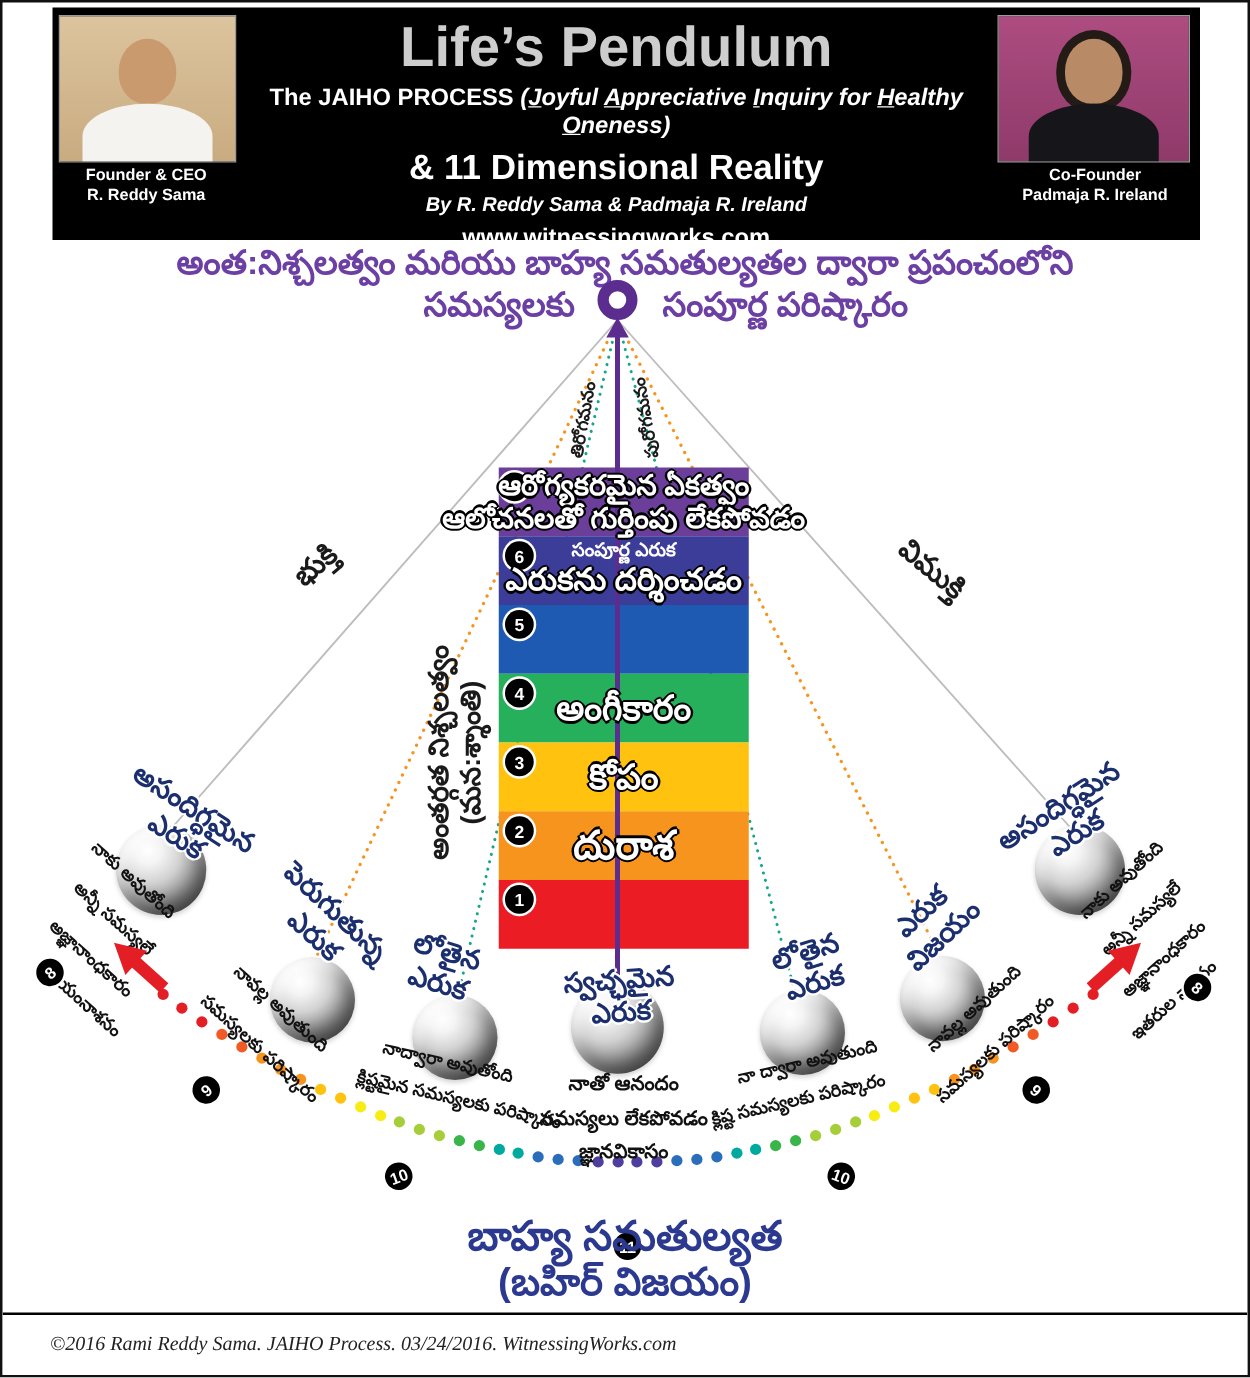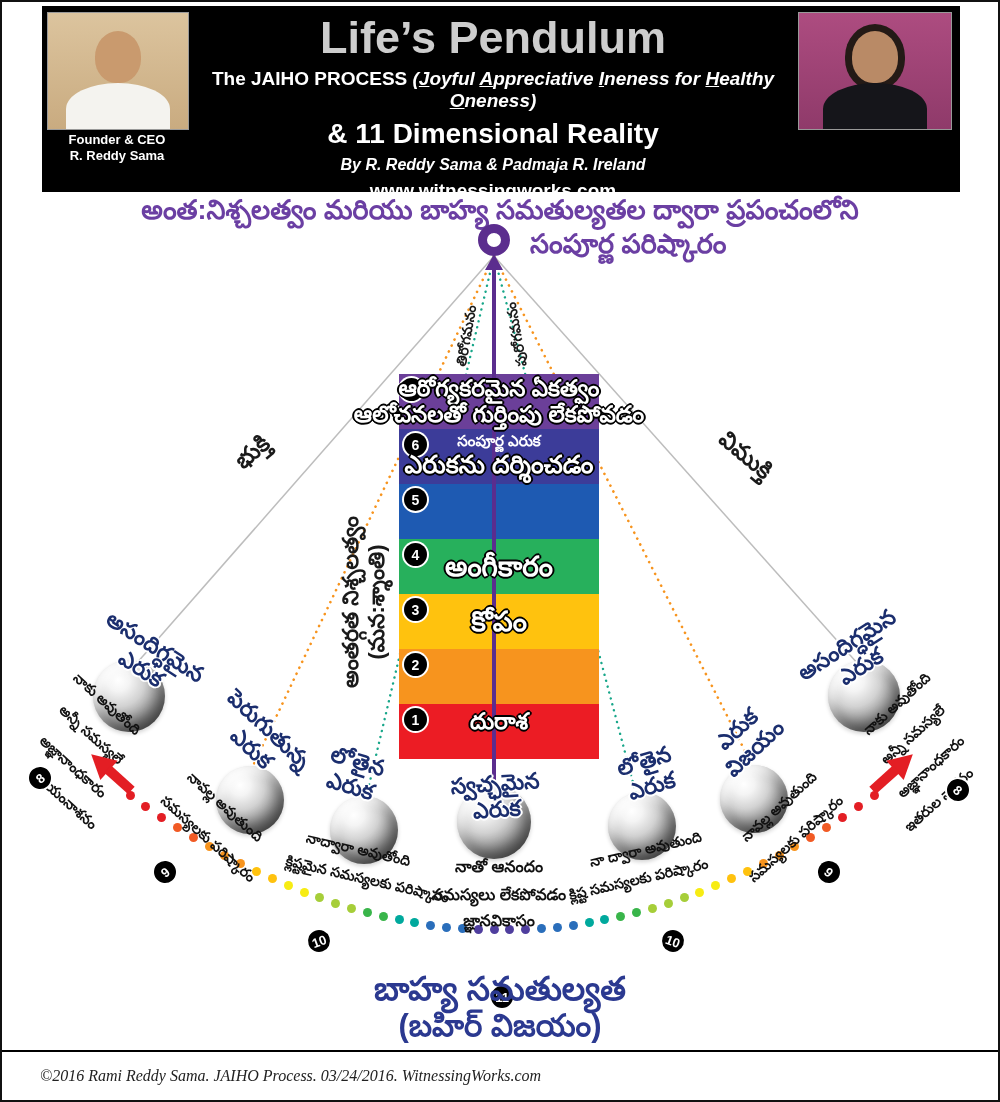--- a/index.html
+++ b/index.html
@@ -82,30 +82,35 @@
       <div class="ph-body"></div>
     </div>
     <div class="caption cleft">
       <div>Founder &amp; CEO</div>
       <div>R. Reddy Sama</div>
     </div>
     <div class="photo pright">
       <div class="ph-head"></div>
       <div class="ph-body"></div>
     </div>
+    <div class="caption cright">
+      <div>Co-Founder</div>
+      <div>Padmaja R. Ireland</div>
+    </div>
     <div class="banner-text">
       <div class="title">Life’s Pendulum</div>
-      <div class="subtitle"><span>The JAIHO PROCESS </span><span class="ital" id="jaiho-parts"><span>(</span><span class="u">J</span><span>oyful </span><span class="u">A</span><span>ppreciative </span><span class="u">I</span><span>neness for </span><span class="u">H</span><span>ealthy </span><span class="u">O</span><span>neness)</span></span></div>
+      <div class="subtitle"><span>The JAIHO PROCESS </span><span class="ital" id="jaiho-parts"><span>(</span><span class="u">J</span><span>oyful </span><span class="u">A</span><span>ppreciative </span><span class="u">I</span><span>nquiry for </span><span class="u">H</span><span>ealthy </span><span class="u">O</span><span>neness)</span></span></div>
       <div class="line3">&amp; 11 Dimensional Reality</div>
       <div class="byline">By R. Reddy Sama &amp; Padmaja R. Ireland</div>
       <div class="website">www.witnessingworks.com</div>
     </div>
   </div>
 
   <div class="abs stmt" style="left:0;top:193px;width:100%;">అంత:నిశ్చలత్వం మరియు బాహ్య సమతుల్యతల ద్వారా ప్రపంచంలోని</div>
+  <div class="abs stmt" style="left:0;top:227px;width:458px;text-align:right;">సమస్యలకు</div>
   <div class="abs stmt" style="left:528px;top:227px;">సంపూర్ణ పరిష్కారం</div>
   <div class="pivot"></div>
 
   <div class="rod-arrow"></div>
   <div class="rod"></div>
   <div class="rot-label" style="left:466px;top:334px;transform:translate(-50%,-50%) rotate(-80deg);">తిరోగమనం</div>
   <div class="rot-label" style="left:516px;top:332px;transform:translate(-50%,-50%) rotate(-100deg);">పురోగమనం</div>
 
   <div class="rot-label" style="left:252px;top:452px;font-size:23px;transform:translate(-50%,-50%) rotate(-40deg);">భుక్తి</div>
   <div class="rot-label" style="left:742px;top:455px;font-size:23px;transform:translate(-50%,-50%) rotate(40deg);">విముక్తి</div>
@@ -131,21 +136,21 @@
   <div class="bar-badge" style="left:402px;top:596px;">3</div>
   <div class="bar-badge" style="left:402px;top:651px;">2</div>
   <div class="bar-badge" style="left:402px;top:706px;">1</div>
 
   <div class="lvl-overlay osh" style="top:373px;font-size:23px;">ఆరోగ్యకరమైన ఏకత్వం</div>
   <div class="lvl-overlay osh" style="top:399px;font-size:23px;">ఆలోచనలతో గుర్తింపు లేకపోవడం</div>
   <div class="lvl-overlay" style="top:430px;font-size:15px;">సంపూర్ణ ఎరుక</div>
   <div class="lvl-overlay osh" style="top:448px;font-size:25px;">ఎరుకను దర్శించడం</div>
   <div class="lvl-overlay osh" style="top:537px;height:55px;line-height:55px;font-size:28px;">అంగీకారం</div>
   <div class="lvl-overlay osh" style="top:592px;height:55px;line-height:55px;font-size:28px;">కోపం</div>
-  <div class="lvl-overlay osh" style="top:647px;height:55px;line-height:55px;font-size:23px;margin-top:45px;">దురాశ</div>
+  <div class="lvl-overlay osh" style="top:647px;height:55px;line-height:55px;font-size:32px;">దురాశ</div>
 
   <div class="ball" style="left:91px;top:658px;width:72px;height:72px;"></div>
   <div class="ball" style="left:214px;top:764px;width:68px;height:68px;"></div>
   <div class="ball" style="left:328px;top:794px;width:68px;height:68px;"></div>
   <div class="ball" style="left:455px;top:783px;width:74px;height:74px;"></div>
   <div class="ball" style="left:606px;top:790px;width:68px;height:68px;"></div>
   <div class="ball" style="left:718px;top:763px;width:68px;height:68px;"></div>
   <div class="ball" style="left:826px;top:658px;width:72px;height:72px;"></div>
 
   <div class="ball-label wsh" style="left:146px;top:656px;transform:translate(-50%,-50%) rotate(33deg);">

